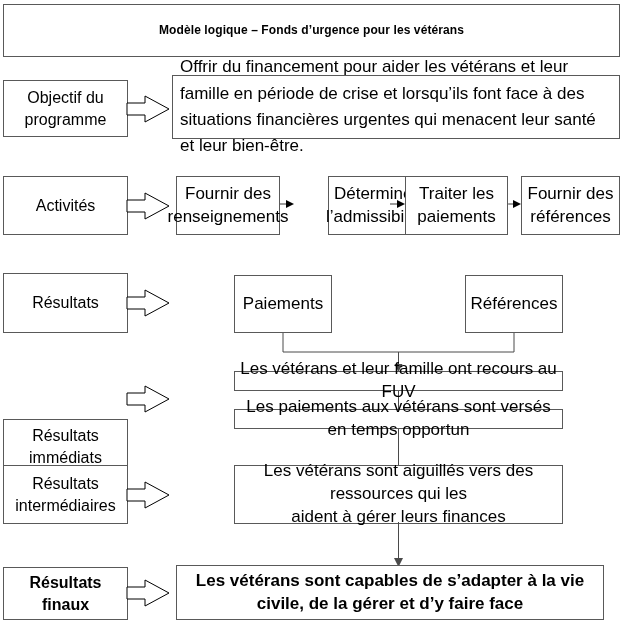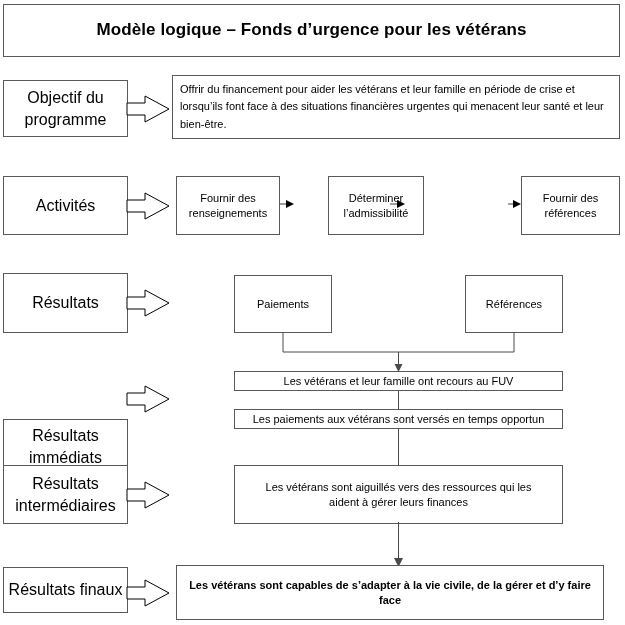--- a/index.html
+++ b/index.html
@@ -17,28 +17,28 @@
   }
   .box {
     position: absolute;
     box-sizing: border-box;
     border: 1px solid #595959;
     background: #ffffff;
     display: flex;
     align-items: center;
     justify-content: center;
     color: #000000;
-    font-size: 11px;
+    font-size: 17px;
     line-height: 1.35;
     text-align: center;
     padding: 2px 4px;
   }
   .box.title-box {
     font-weight: bold;
-    font-size: 17px;
+    font-size: 12px;
     letter-spacing: 0.1px;
   }
   .box.text-left {
     justify-content: flex-start;
     text-align: left;
     padding: 4px 7px;
     line-height: 1.55;
   }
   .stage-label {
     font-size: 16px;
@@ -107,20 +107,24 @@
 
   <div class="box" style="left:294px; top:176px; width:96px; height:59px; flex-direction:column;margin-left:34px;">
     <span>Déterminer</span>
     <span>l’admissibilité</span>
   </div>
   <svg class="arrow-svg" style="left:390px; top:198px; width:15px; height:12px;" viewBox="0 0 15 12">
     <line class="small-arrow-line" x1="0" y1="6" x2="8" y2="6"></line>
     <polygon class="small-arrow-head" points="7,2 15,6 7,10"></polygon>
   </svg>
 
+  <div class="box" style="left:405px; top:176px; width:103px; height:59px; flex-direction:column;">
+    <span>Traiter les</span>
+    <span>paiements</span>
+  </div>
   <svg class="arrow-svg" style="left:508px; top:198px; width:13px; height:12px;" viewBox="0 0 13 12">
     <line class="small-arrow-line" x1="0" y1="6" x2="6" y2="6"></line>
     <polygon class="small-arrow-head" points="5,2 13,6 5,10"></polygon>
   </svg>
 
   <div class="box" style="left:521px; top:176px; width:99px; height:59px; flex-direction:column;">
     <span>Fournir des</span>
     <span>références</span>
   </div>
 
@@ -173,21 +177,21 @@
   <div class="box" style="left:234px; top:465px; width:329px; height:59px; flex-direction:column;">
     <span>Les vétérans sont aiguillés vers des ressources qui les</span>
     <span>aident à gérer leurs finances</span>
   </div>
 
   <svg class="arrow-svg" style="left:0px; top:522px; width:625px; height:48px;" viewBox="0 0 625 48">
     <path class="conn" d="M 398.5 0 L 398.5 38"></path>
     <polygon class="conn-head" points="394,36 403,36 398.5,45"></polygon>
   </svg>
 
-  <div class="box stage-label" style="left:3px; top:567px; width:125px; height:46px;">
+  <div class="box stage-label" style="left:3px; top:567px; width:125px; height:53px;font-weight:bold;">
     <span>Résultats finaux</span>
   </div>
   <svg class="arrow-svg" style="left:127px; top:579px; width:44px; height:28px;" viewBox="0 0 44 28">
     <polygon class="arrow-shape" points="0,8 18,8 18,1 42,14 18,27 18,20 0,20"></polygon>
   </svg>
 
   <div class="box" style="left:176px; top:565px; width:428px; height:55px;font-weight:bold;">
     <span>Les vétérans sont capables de s’adapter à la vie civile, de la gérer et d’y faire face</span>
   </div>
 

